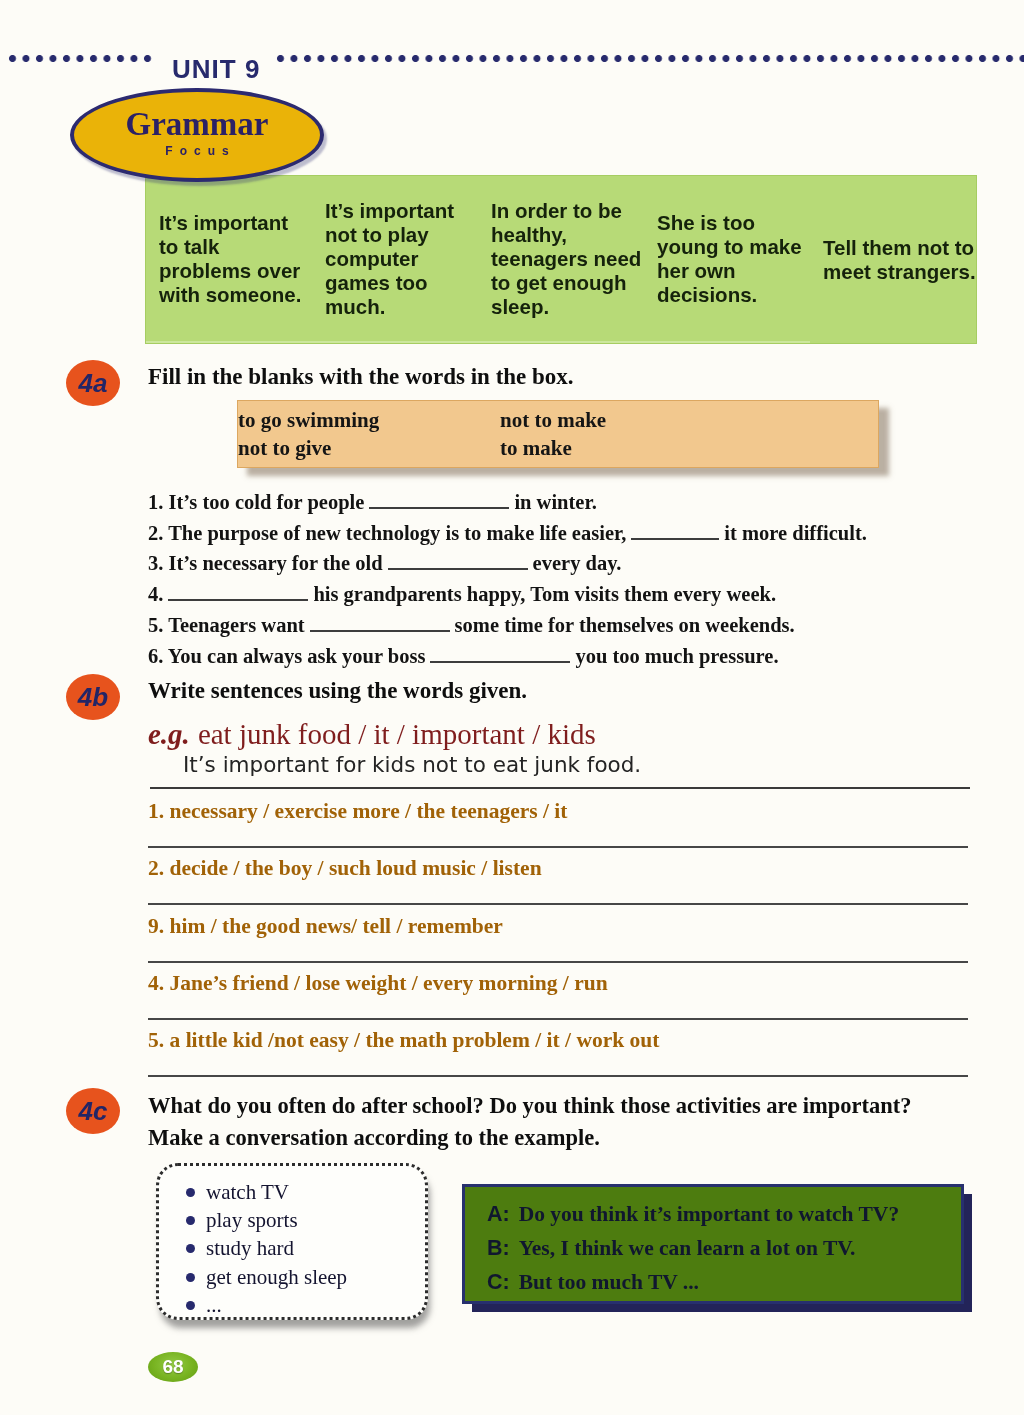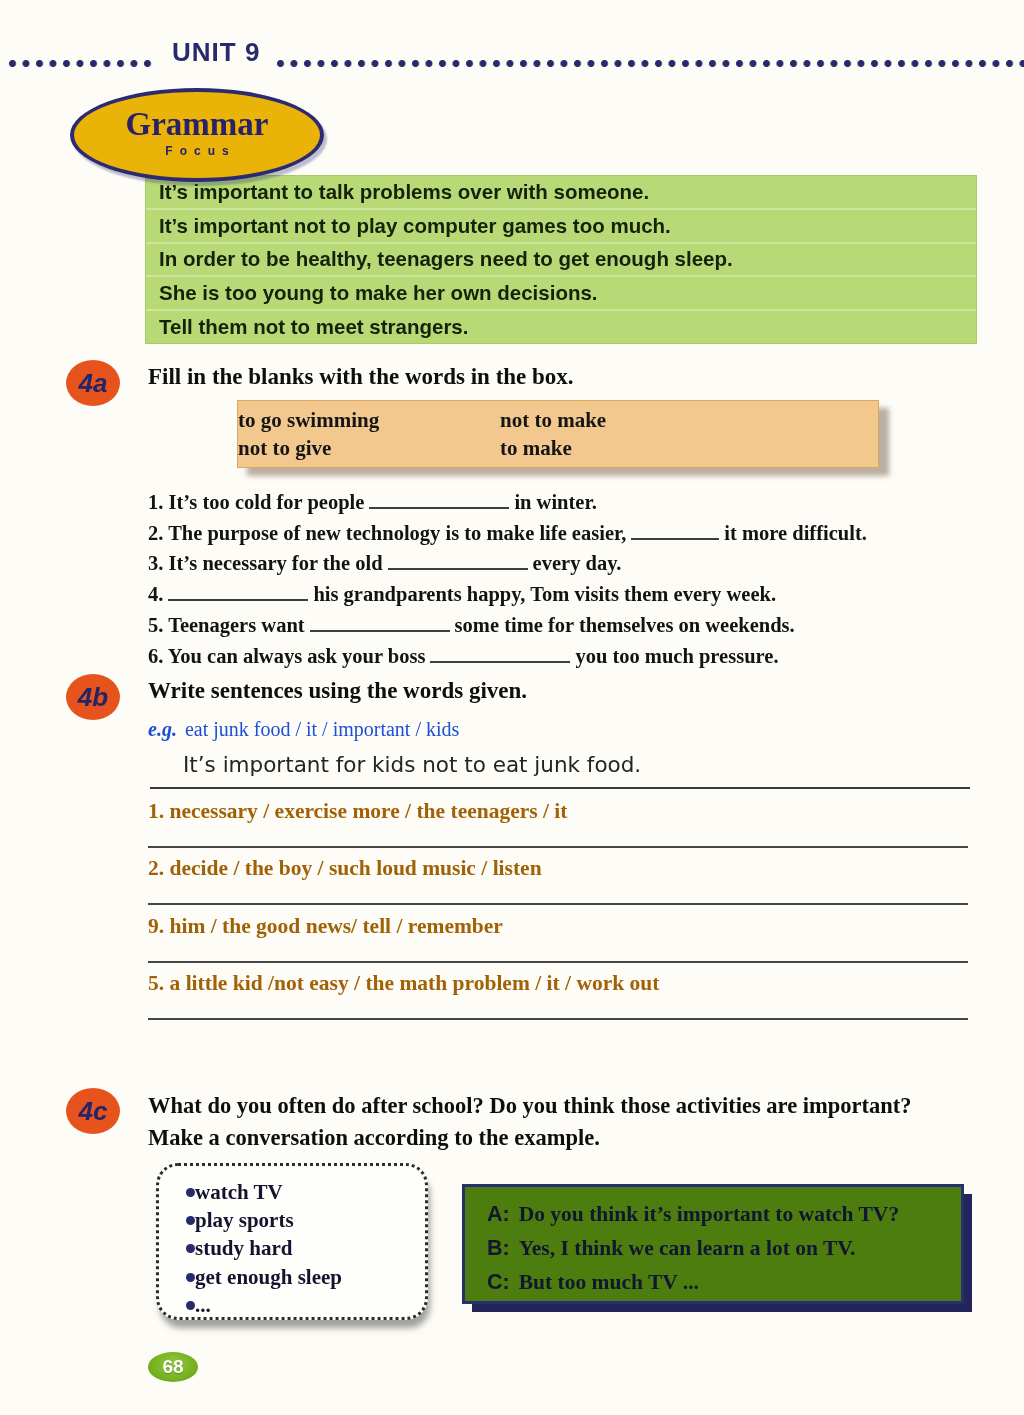--- a/index.html
+++ b/index.html
@@ -4,21 +4,21 @@
 <style>
   html,body { margin:0; padding:0; background:#ffffff; }
   .page {
     position:relative; width:1024px; height:1415px;
     background:#fdfcf7; overflow:hidden;
     font-family:"Liberation Serif", serif; color:#121212;
   }
 
   
   .unit-row { position:absolute; top:54px; left:8px; right:0; height:14px;
-    display:flex; align-items:flex-end; gap:16px; }
+    display:flex; align-items:flex-start; gap:16px; }
   .dots { height:9px;
     background-image:radial-gradient(circle at 4.5px 4.5px, #272a6d 3.1px, rgba(39,42,109,0) 3.9px);
     background-size:13.5px 9px; background-repeat:repeat-x; }
   .dots-left { width:148px; }
   .dots-right { flex:1; }
   .unit-label { font-family:"Liberation Sans", sans-serif; font-weight:bold;
     font-size:26px; color:#272a6d; letter-spacing:1px; white-space:nowrap; }
 
   
   .gf-ellipse { position:absolute; left:70px; top:88px; width:246px; height:86px;
@@ -27,21 +27,21 @@
     z-index:3; box-shadow:3px 4px 2px rgba(44,42,112,0.30); }
   .gf-line1 { font-family:"Liberation Serif", serif; font-weight:bold;
     font-size:33px; line-height:32px; color:#2b2166; }
   .gf-line2 { font-family:"Liberation Sans", sans-serif; font-weight:bold;
     font-size:12px; line-height:22px; color:#2b2166; letter-spacing:7px;
     margin-left:7px; }
 
   
   .gbox { position:absolute; left:145px; top:175px; width:832px; height:169px;
     background:#b7da77; border:1px solid #a6cd62; box-sizing:border-box;
-    display:flex; flex-direction:column; z-index:1; }
+    display:flex; flex-direction:row; z-index:1; }
   .grow { flex:1; display:flex; align-items:center; padding-left:13px;
     border-bottom:2px solid #ccе79d; border-bottom:2px solid #cce79d;
     font-family:"Liberation Sans", sans-serif; font-weight:bold;
     font-size:20.5px; color:#15220b; }
   .grow:last-child { border-bottom:none; }
 
   
   .badge { position:absolute; width:54px; height:46px; background:#e7531d;
     border-radius:50%; display:flex; align-items:center; justify-content:center;
     font-family:"Liberation Sans", sans-serif; font-style:italic; font-weight:bold;
@@ -67,39 +67,39 @@
 
   
   .flist { position:absolute; left:148px; top:487px; width:866px;
     font-weight:bold; font-size:20.5px; color:#131313; }
   .fitem { line-height:30.7px; white-space:nowrap; }
   .blank { display:inline-block; width:140px; height:15px;
     border-bottom:2px solid #3d3d3d; margin:0 5px; vertical-align:baseline; }
   .blank.sm { width:88px; }
 
   
-  .eg-line { position:absolute; left:148px; top:718px; font-size:20px; color:#1d4ed8; }
+  .eg-line { position:absolute; left:148px; top:718px; font-size:29px; color:#7f1d1d; }
   .eg-label { font-weight:bold; font-style:italic; margin-right:8px; }
   .ex-answer { position:absolute; left:150px; top:751px; width:820px;
     border-bottom:2.5px solid #3a3a3a; box-sizing:border-box;
     padding:0 0 8px 33px; font-family:"DejaVu Sans", sans-serif;
     font-size:21.5px; line-height:28px; color:#242424; }
   .wlist { position:absolute; left:148px; top:799px; width:820px; }
   .witem { position:relative; height:57.3px; font-weight:bold; font-size:21.5px;
     color:#a16207; white-space:nowrap; }
   .witem::after { content:""; position:absolute; left:0; top:47px; width:820px;
     border-top:2px solid #474747; }
 
   
   .dbox { position:absolute; left:156px; top:1163px; width:272px; height:157px;
     background:#fefefb; border:3.5px dotted #2c2c2c; border-radius:22px;
     box-sizing:border-box; padding:12px 0 0 27px;
     box-shadow:3px 9px 6px -1px rgba(85,85,85,0.55); }
-  .ditem { display:flex; align-items:center; height:28.4px;
-    font-weight:bold; font-size:21px; color:#141430; }
+  .ditem { display:flex; align-items:center; gap:11px; height:28.4px;
+    font-weight:normal; font-size:21px; color:#141430; }
   .bdot { width:9px; height:9px; border-radius:50%; background:#272a6d; flex:0 0 auto; }
   .bluebox { position:absolute; left:462px; top:1184px; width:502px; height:120px;
     background:#4d7c0f; border:3px solid #27306e; box-sizing:border-box;
     box-shadow:9px 9px 0 -1px #232459; padding:15px 0 0 22px; }
   .dline { height:34px; font-weight:bold; font-size:21.5px; color:#10172f;
     white-space:nowrap; }
   .dlabel { font-family:"Liberation Sans", sans-serif; font-weight:bold;
     margin-right:9px; }
 
   
@@ -174,20 +174,21 @@
 
   <div class="eg-line">
     <span class="eg-label">e.g.</span><span>eat junk food / it / important / kids</span>
   </div>
   <div class="ex-answer">It’s important for kids not to eat junk food.</div>
 
   <div class="wlist">
     <div class="witem"><span>1. necessary / exercise more / the teenagers / it</span></div>
     <div class="witem"><span>2. decide / the boy / such loud music / listen</span></div>
     <div class="witem"><span>9. him / the good news/ tell / remember</span></div>
+    <div class="witem"><span>4. Jane’s friend / lose weight / every morning / run</span></div>
     <div class="witem"><span>5. a little kid /not easy / the math problem / it / work out</span></div>
   </div>
 
   <div class="badge badge-4c">4c</div>
   <div class="stitle stitle-4c">What do you often do after school? Do you think those activities are important? Make a conversation according to the example.</div>
 
   <div class="dbox">
     <div class="ditem">
       <span class="bdot"></span>
       <span>watch TV</span>

